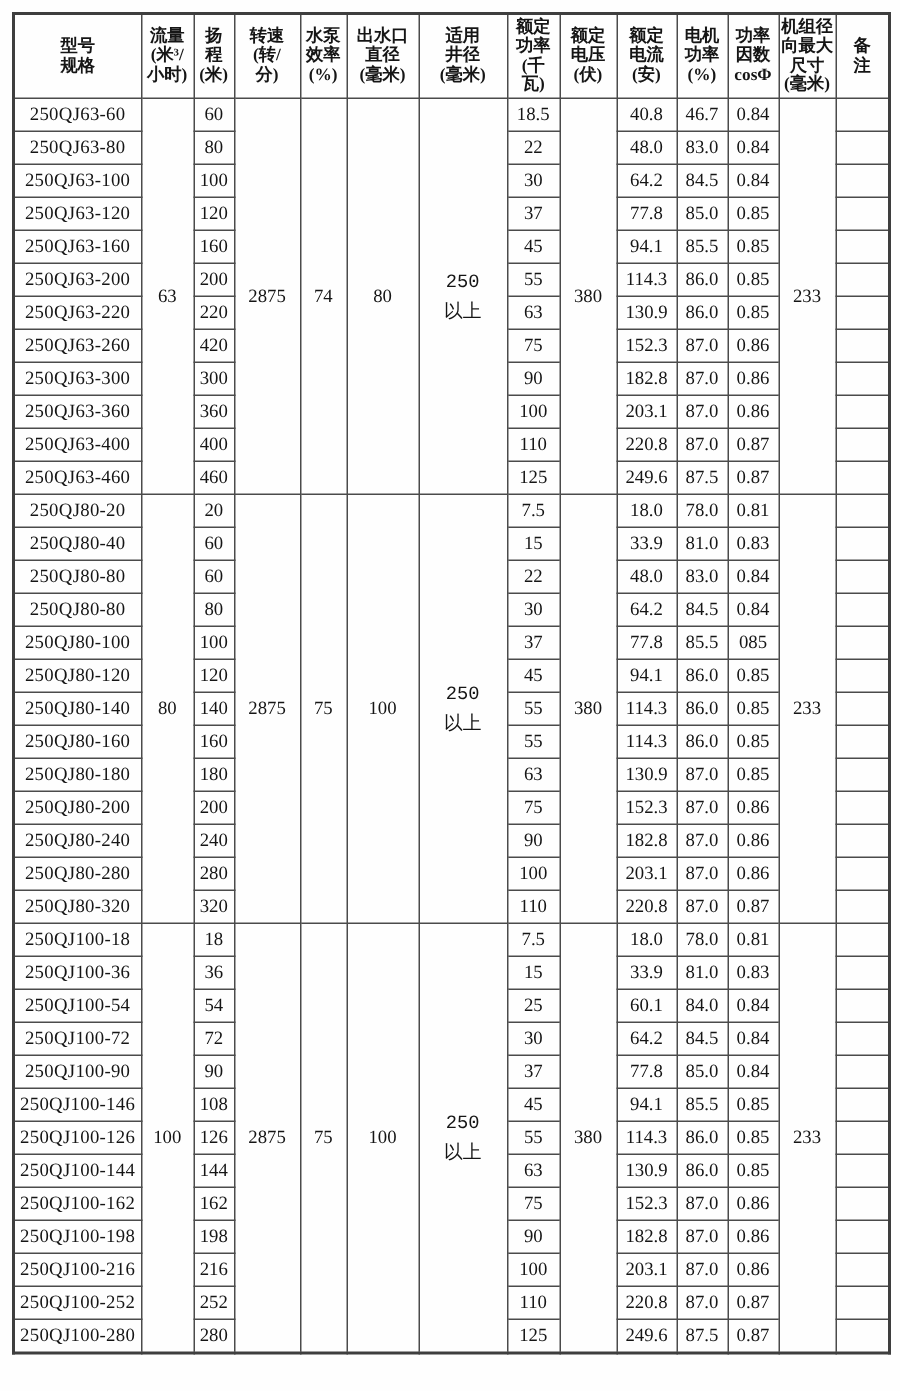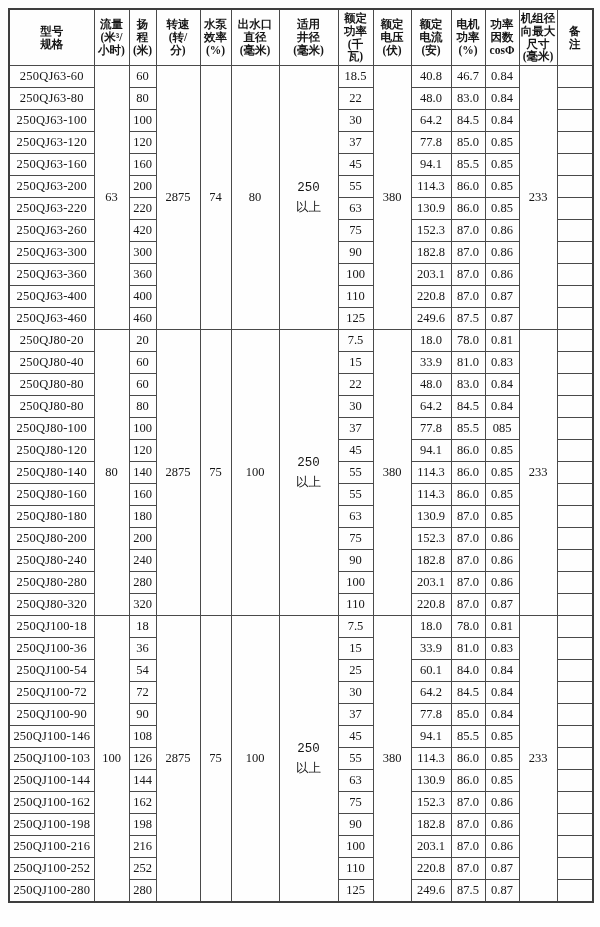--- a/index.html
+++ b/index.html
@@ -923,21 +923,21 @@
           </td>
           <td data-name="cell-power-factor">
             <div>0.85</div>
           </td>
           <td data-name="cell-remark">
             <div></div>
           </td>
         </tr>
         <tr data-name="table-row">
           <td data-name="cell-model">
-            <div>250QJ100-103</div>
+            <div>250QJ100-126</div>
           </td>
           <td data-name="cell-head">
             <div>126</div>
           </td>
           <td data-name="cell-rated-power">
             <div>55</div>
           </td>
           <td data-name="cell-rated-current">
             <div>114.3</div>
           </td>

